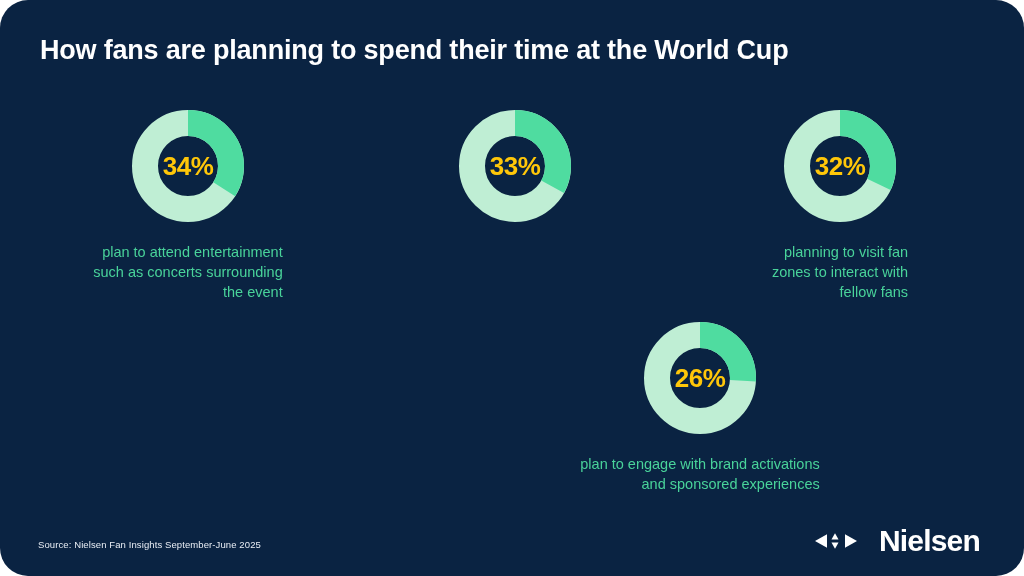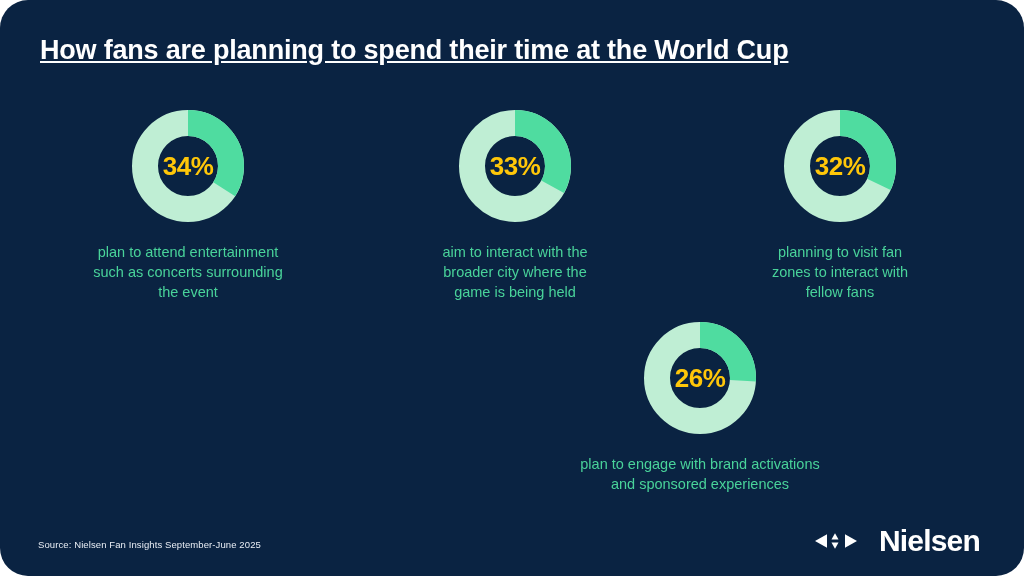--- a/index.html
+++ b/index.html
@@ -27,21 +27,20 @@
   #title {
     position: absolute;
     left: 40px;
     top: 34px;
     width: 920px;
     color: #ffffff;
     font-size: 27px;
     font-weight: bold;
     letter-spacing: -0.2px;
     line-height: 1.2;
-    text-decoration: underline;
   }
 
   
   .stat {
     position: absolute;
     display: flex;
     flex-direction: column;
     align-items: center;
   }
   .donut {
@@ -67,21 +66,21 @@
     color: #ffc709;
     font-size: 26px;
     font-weight: bold;
     letter-spacing: -0.5px;
   }
   .caption {
     margin-top: 20px;
     color: #49d39a;
     font-size: 14.5px;
     line-height: 1.38;
-    text-align: center;
+    text-align: right;
     white-space: pre-line;
   }
 
   
   #stat-0 { left: 62px;  top: 110px; width: 252px; }
   #stat-1 { left: 395px; top: 110px; width: 240px; }
   #stat-2 { left: 722px; top: 110px; width: 236px; }
   
   #stat-3 { left: 228px; top: 322px; width: 240px; }
   #stat-4 { left: 528px; top: 322px; width: 344px; }
@@ -133,23 +132,20 @@
   </div>
 
   <div class="stat" id="stat-1">
     <div class="donut">
       <svg viewBox="0 0 112 112">
         <circle cx="56" cy="56" r="43" fill="none" stroke="#bfeed4" stroke-width="26"></circle>
         <circle class="arc" cx="56" cy="56" r="43" fill="none" stroke="#4fdca0" stroke-width="26" stroke-dasharray="89.15839950887832 270.1769682087222"></circle>
       </svg>
       <div class="pct">33%</div>
     </div>
-    <div class="caption">aim to interact with the
-broader city where the
-game is being held</div>
   </div>
 
   <div class="stat" id="stat-2">
     <div class="donut">
       <svg viewBox="0 0 112 112">
         <circle cx="56" cy="56" r="43" fill="none" stroke="#bfeed4" stroke-width="26"></circle>
         <circle class="arc" cx="56" cy="56" r="43" fill="none" stroke="#4fdca0" stroke-width="26" stroke-dasharray="86.4566298267911 270.1769682087222"></circle>
       </svg>
       <div class="pct">32%</div>
     </div>

